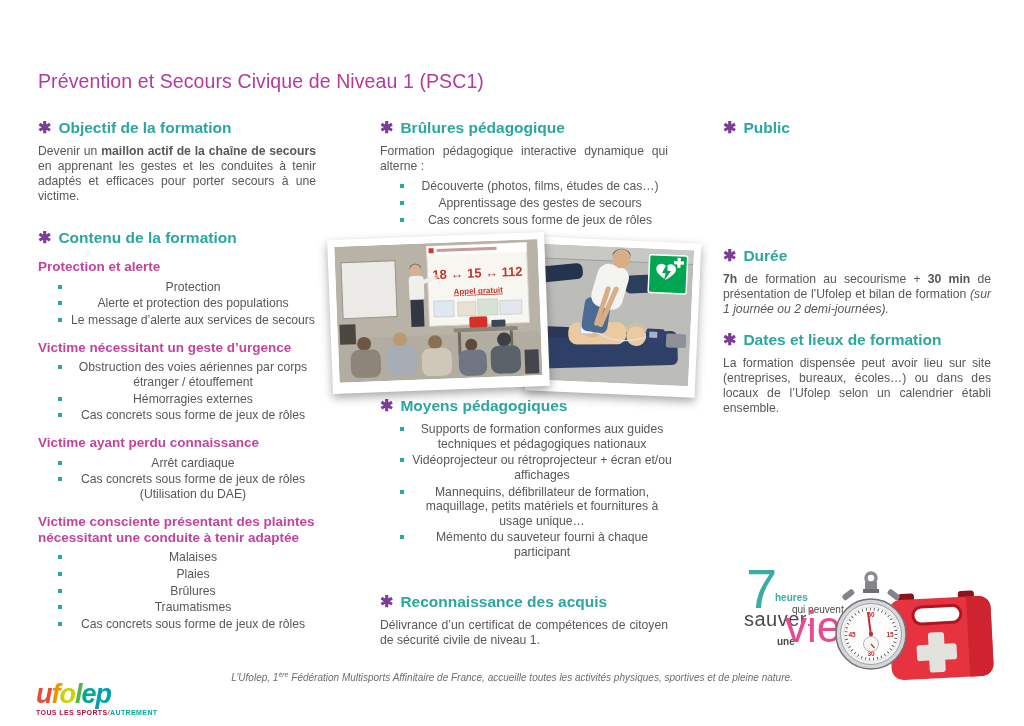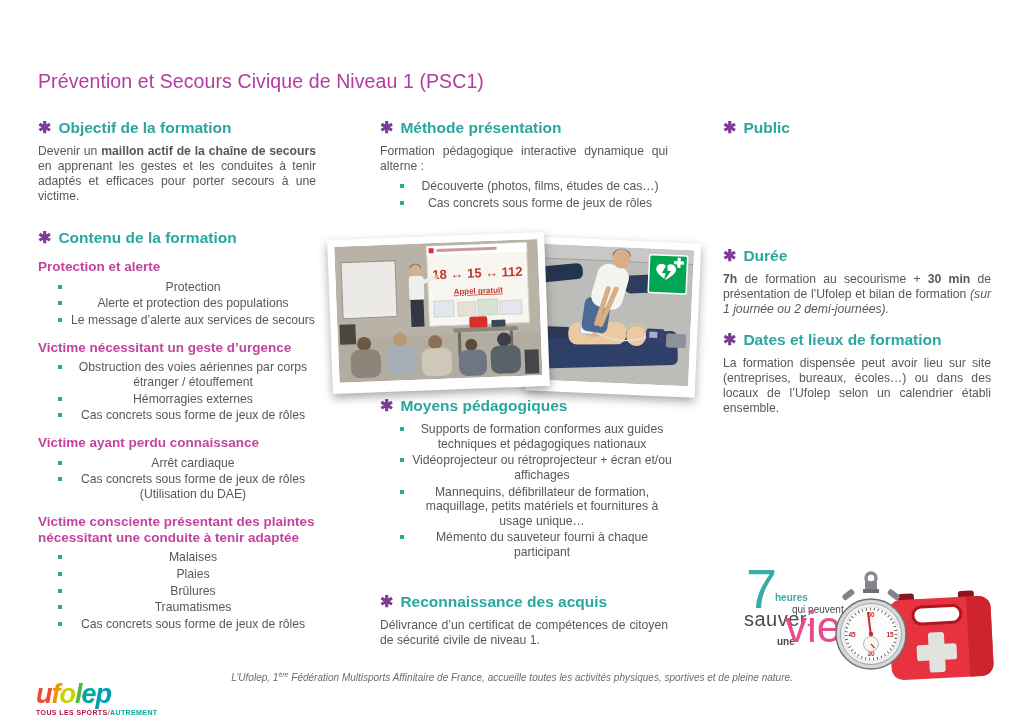--- a/index.html
+++ b/index.html
@@ -67,25 +67,26 @@
     <li>Plaies</li>
     <li>Brûlures</li>
     <li>Traumatismes</li>
     <li>Cas concrets sous forme de jeux de rôles</li>
   </ul>
 </div>
 
 <div class="abs" style="left:380px;top:118px;width:288px;">
   <div class="hrow">
     <span class="ast">✱</span>
-    <span class="h1">Méthode présentation</span>
+    <span class="h1">Brûlures pédagogique</span>
   </div>
   <p class="body">Formation pédagogique interactive dynamique qui alterne :</p>
   <ul class="blist">
     <li>Découverte (photos, films, études de cas…)</li>
+    <li>Apprentissage des gestes de secours</li>
     <li>Cas concrets sous forme de jeux de rôles</li>
   </ul>
 </div>
 
 <div class="abs" style="left:327px;top:230px;width:372px;height:165px;">
   <div class="photo" style="left:3px;top:6px;transform:rotate(-2.2deg);z-index:2;">
     <svg width="203" height="136" viewBox="0 0 203 136">
       <rect width="203" height="136" fill="#b2aca1"></rect>
       <rect width="203" height="92" fill="#b8b2a7"></rect>
       <rect x="6" y="16" width="54" height="56" fill="#eceae6" stroke="#97948e"></rect>

